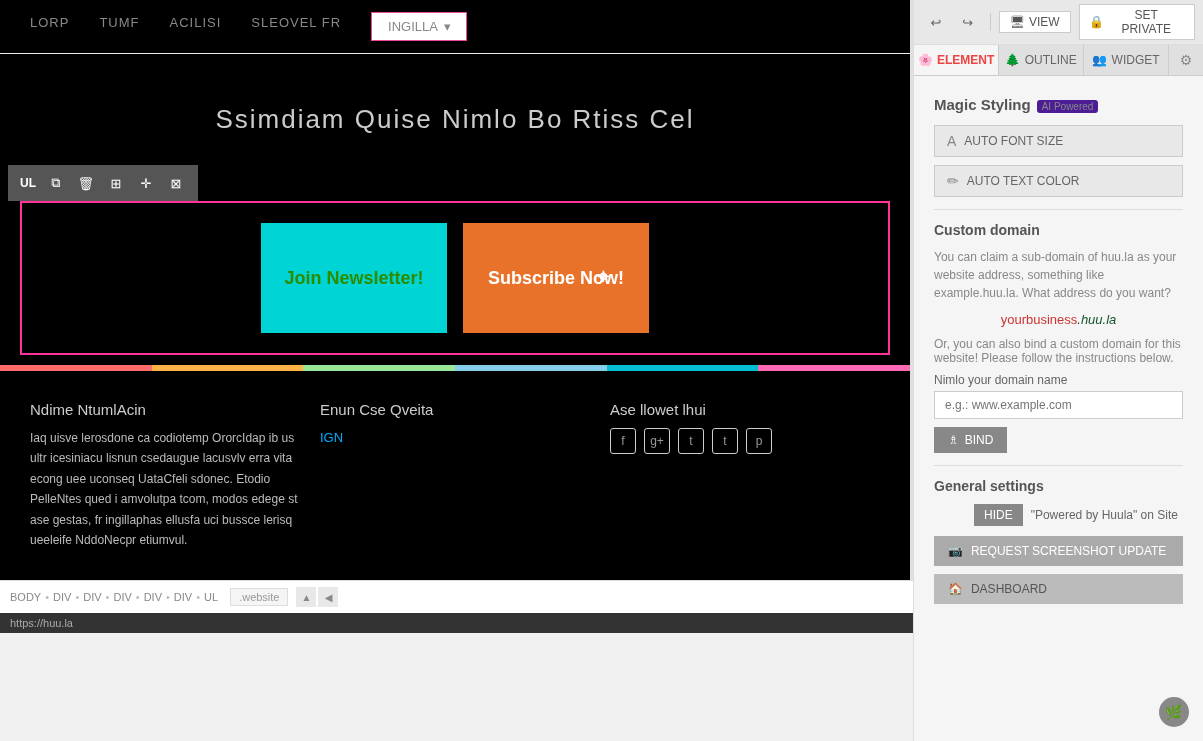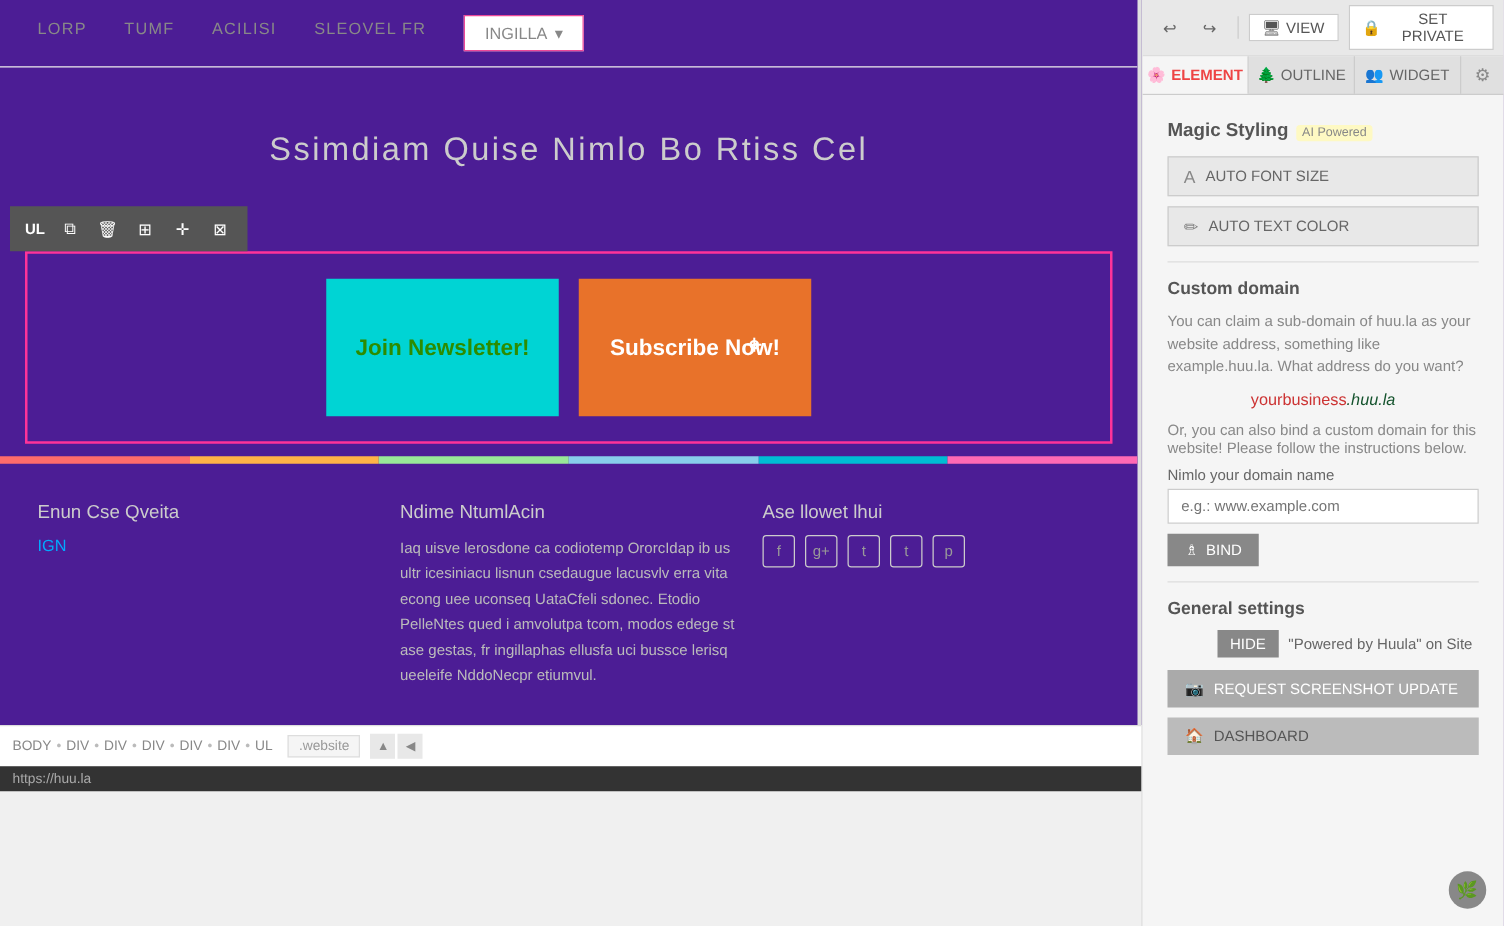--- a/index.html
+++ b/index.html
@@ -2,21 +2,21 @@
 <html><head>
   <meta charset="utf-8">
   <style>
     * { box-sizing: border-box; margin: 0; padding: 0; }
     body { font-family: Arial, sans-serif; background: #f0f0f0; display: flex; flex-direction: column; height: 741px; overflow: hidden; }
 
     
     .main-wrapper { display: flex; flex: 1; overflow: hidden; }
 
     
-    .canvas-area { flex: 1; background: #4c1d95; overflow-y: auto; position: relative; border-right: 3px solid #e0e0e0; }
+    .canvas-area { flex: 1; background: #000000; overflow-y: auto; position: relative; border-right: 3px solid #e0e0e0; }
 
     
     .site-nav { display: flex; align-items: center; gap: 30px; padding: 12px 30px; border-bottom: 1px solid #eee; }
     .site-nav .nav-item { font-size: 13px; color: #888; letter-spacing: 1px; text-transform: uppercase; cursor: pointer; padding-bottom: 6px; border-bottom: 2px solid transparent; }
     .site-nav .nav-btn { border: 1px solid #ec4899; padding: 6px 16px; font-size: 13px; color: #888; cursor: pointer; background: #fff; display: flex; align-items: center; gap: 6px; }
 
     
     .hero-section { text-align: center; padding: 50px 20px 30px; }
     .hero-title { font-size: 26px; color: #ccc; font-weight: 300; letter-spacing: 2px; }
 
@@ -74,21 +74,21 @@
     .panel-tab.active { background: #f5f5f5; color: #e44; font-weight: bold; }
     .panel-tab:last-child { border-right: none; }
     .panel-settings-btn { width: 34px; display: flex; align-items: center; justify-content: center; cursor: pointer; color: #888; font-size: 14px; }
 
     
     .panel-content { padding: 20px; flex: 1; }
 
     
     .magic-styling-header { display: flex; align-items: baseline; gap: 6px; margin-bottom: 12px; }
     .magic-styling-title { font-size: 15px; color: #555; font-weight: bold; }
-    .ai-badge { font-size: 10px; color: #888; background: #fef9c3; padding: 1px 5px; border-radius: 3px; }
+    .ai-badge { font-size: 10px; color: #888; background: #4c1d95; padding: 1px 5px; border-radius: 3px; }
 
     .magic-btn { display: flex; align-items: center; gap: 8px; background: #e8e8e8; border: 1px solid #ccc; padding: 7px 12px; font-size: 12px; color: #666; cursor: pointer; margin-bottom: 8px; width: 100%; }
     .magic-btn-icon { font-size: 14px; color: #888; }
 
     
     .section-title { font-size: 14px; color: #555; font-weight: bold; margin-bottom: 10px; margin-top: 4px; }
     .domain-desc { font-size: 12px; color: #888; line-height: 1.5; margin-bottom: 10px; }
     .domain-link { color: #d44; font-size: 13px; display: block; text-align: center; margin-bottom: 10px; }
     .domain-link span.domain-base { color: #14532d; font-style: italic; }
     .domain-input-label { font-size: 12px; color: #666; margin-bottom: 4px; }
@@ -158,26 +158,26 @@
         <div class="color-bar-segment" style="background:#ff6b6b;"></div>
         <div class="color-bar-segment" style="background:#ffb347;"></div>
         <div class="color-bar-segment" style="background:#98e898;"></div>
         <div class="color-bar-segment" style="background:#87ceeb;"></div>
         <div class="color-bar-segment" style="background:#00bcd4;"></div>
         <div class="color-bar-segment" style="background:#ff69b4;"></div>
       </div>
 
       <div class="footer-content">
         <div>
+          <div class="footer-col-title">Ndime NtumlAcin</div>
+          <div class="footer-col-text">Iaq uisve lerosdone ca codiotemp OrorcIdap ib us ultr icesiniacu lisnun csedaugue lacusvlv erra vita econg uee uconseq UataCfeli sdonec. Etodio PelleNtes qued i amvolutpa tcom, modos edege st ase gestas, fr ingillaphas ellusfa uci bussce lerisq ueeleife NddoNecpr etiumvul.</div>
+        </div>
+        <div>
           <div class="footer-col-title">Enun Cse Qveita</div>
           <a class="footer-link">IGN</a>
-        </div>
-        <div>
-          <div class="footer-col-title">Ndime NtumlAcin</div>
-          <div class="footer-col-text">Iaq uisve lerosdone ca codiotemp OrorcIdap ib us ultr icesiniacu lisnun csedaugue lacusvlv erra vita econg uee uconseq UataCfeli sdonec. Etodio PelleNtes qued i amvolutpa tcom, modos edege st ase gestas, fr ingillaphas ellusfa uci bussce lerisq ueeleife NddoNecpr etiumvul.</div>
         </div>
         <div>
           <div class="footer-col-title">Ase llowet lhui</div>
           <div class="footer-icons">
             <div class="footer-icon">f</div>
             <div class="footer-icon">g+</div>
             <div class="footer-icon">t</div>
             <div class="footer-icon">t</div>
             <div class="footer-icon">p</div>
           </div>

